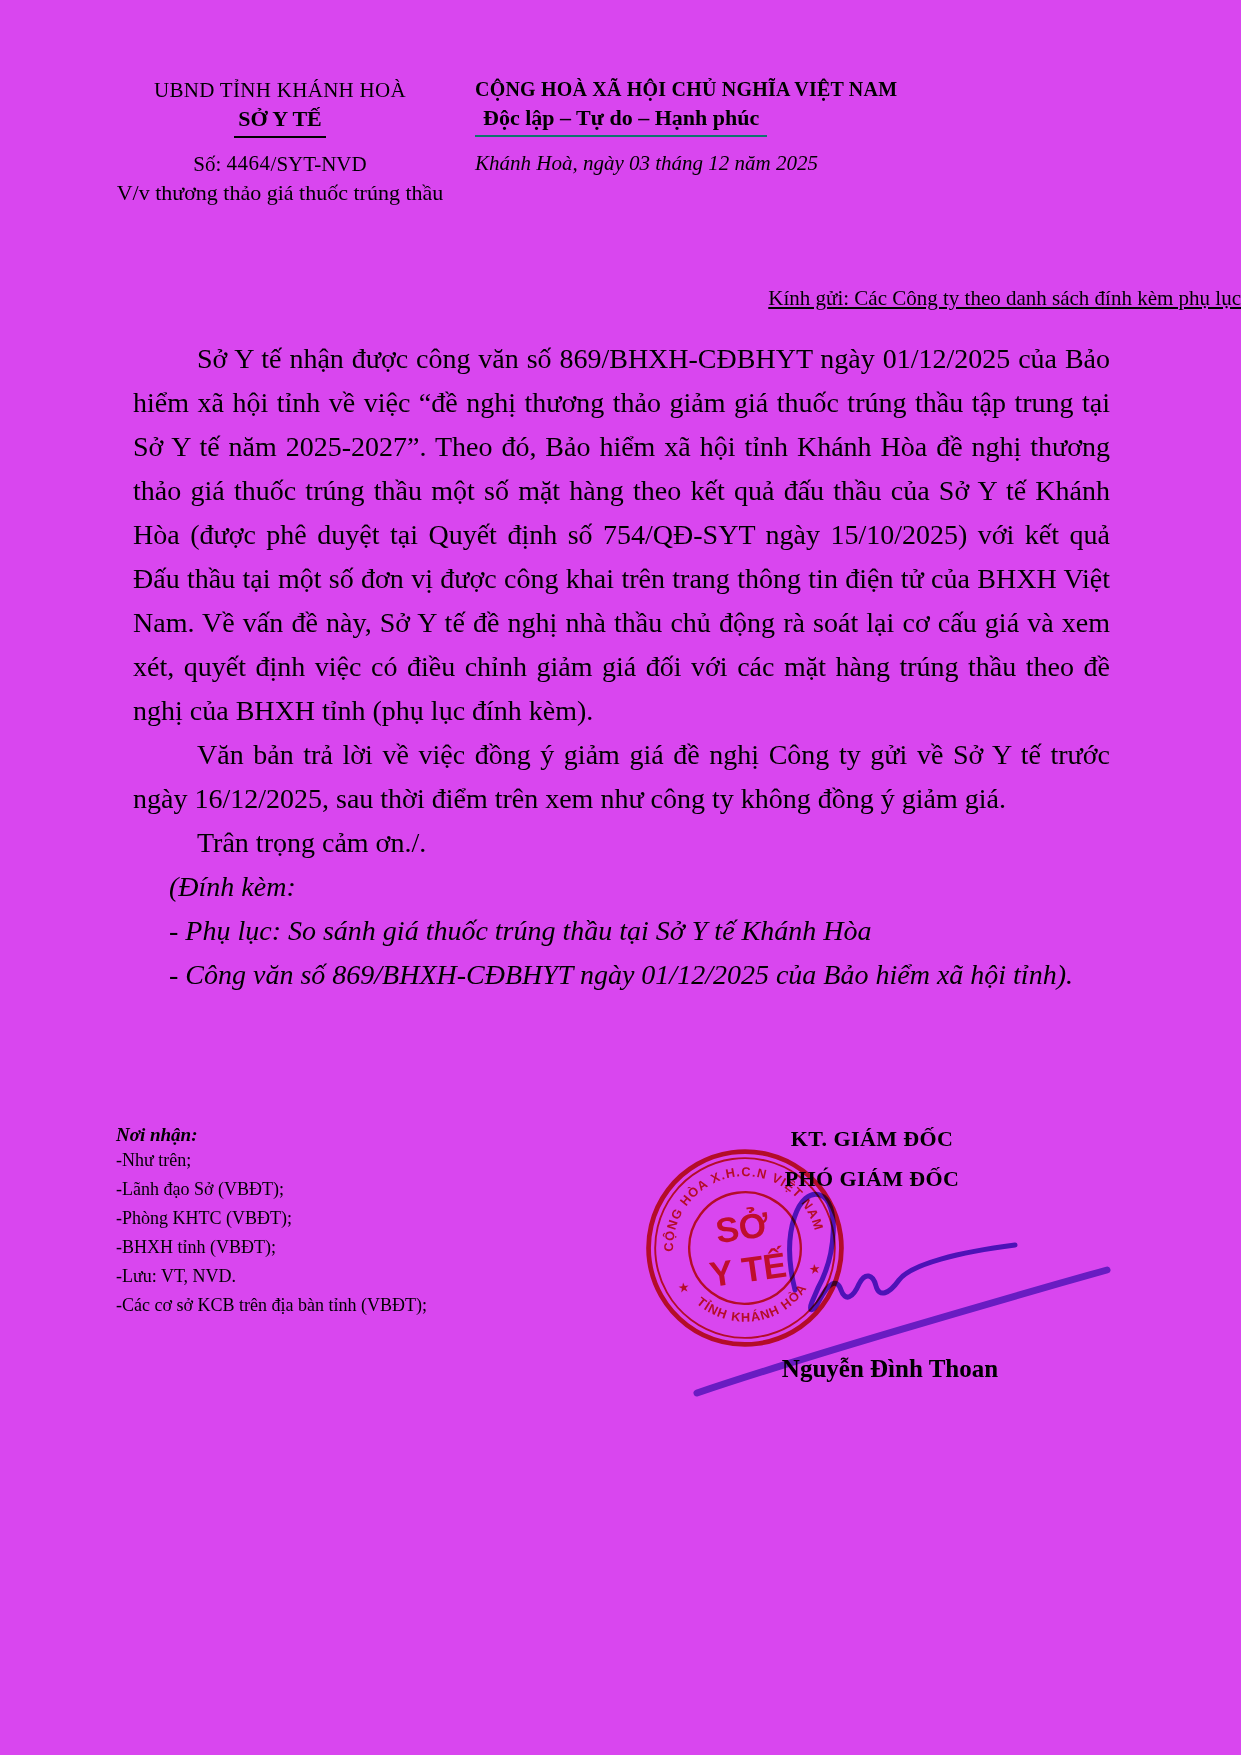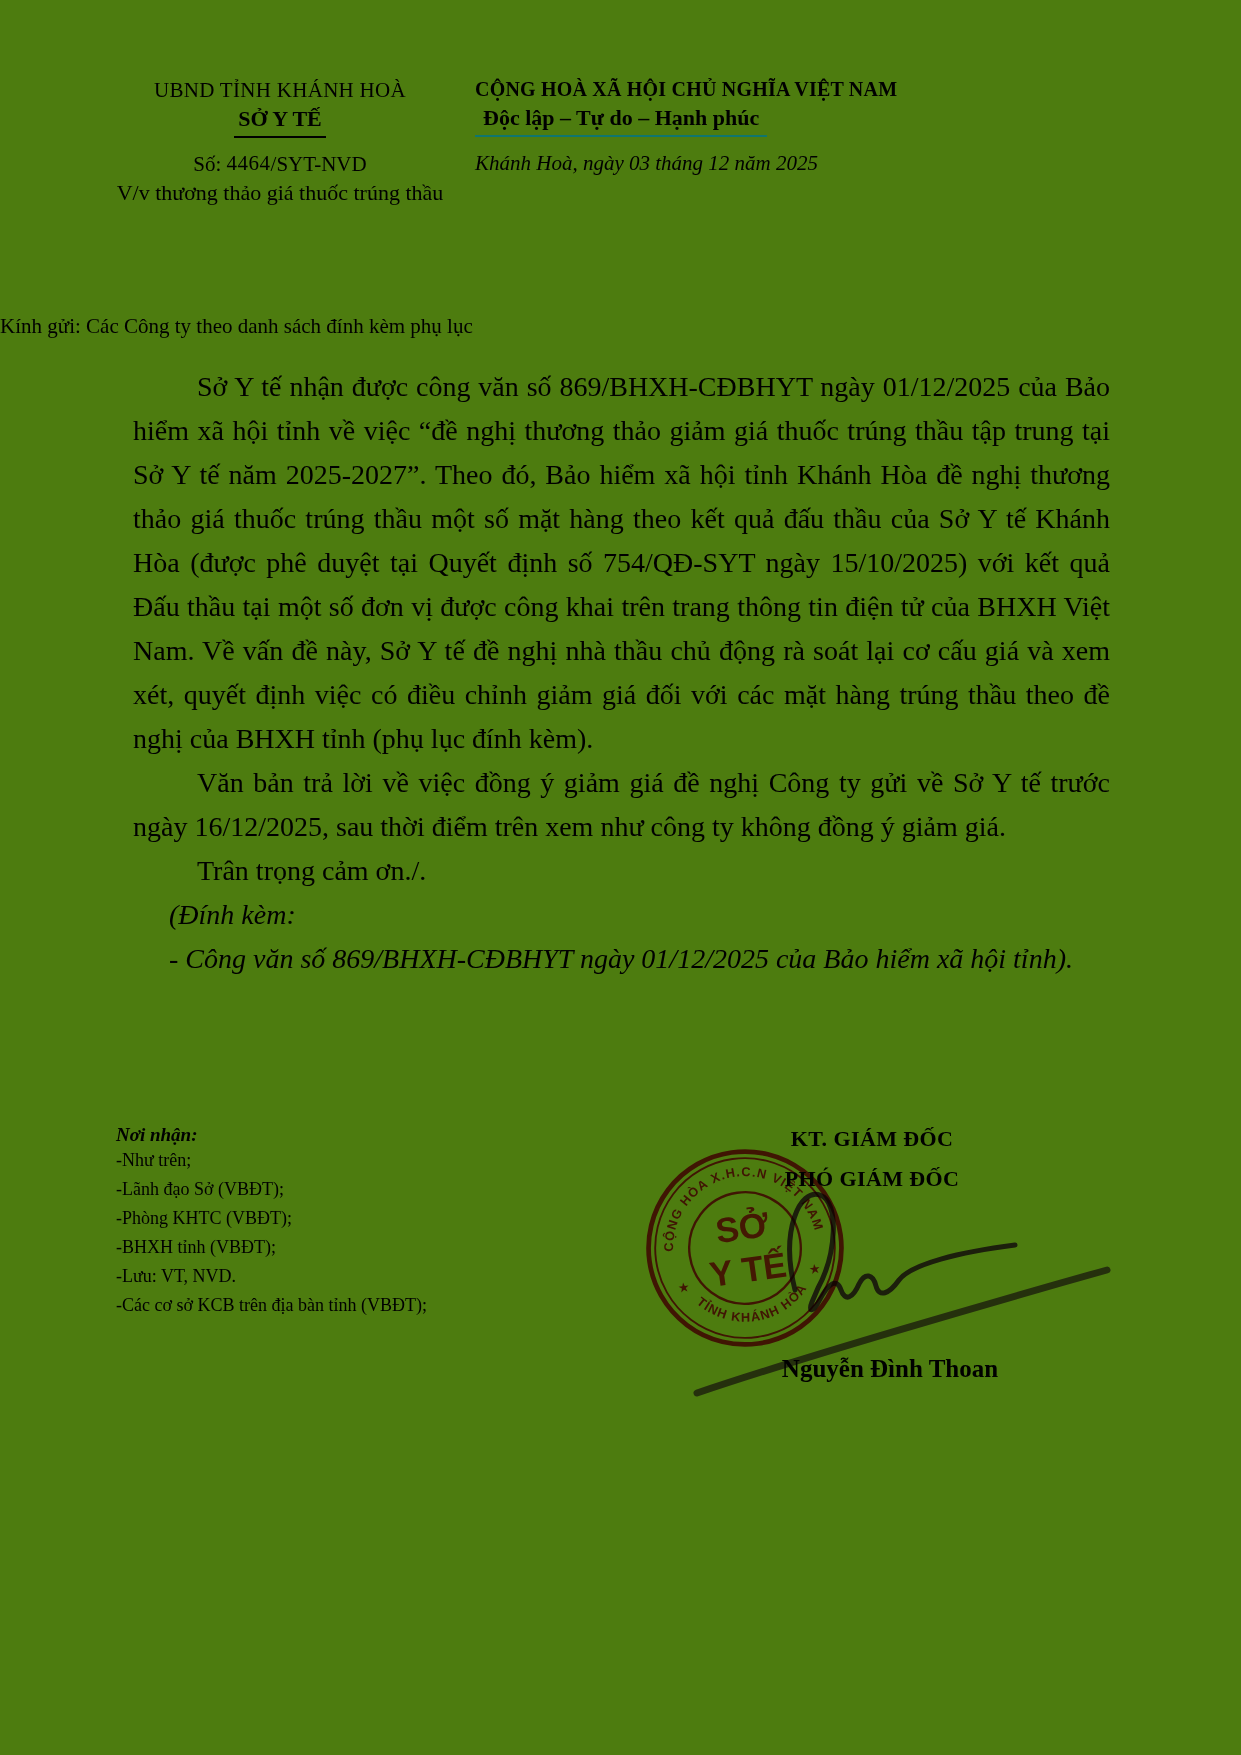--- a/index.html
+++ b/index.html
@@ -1,41 +1,41 @@
 <!DOCTYPE html>
 <html><head>
 <meta charset="utf-8">
 <style>
   * { margin:0; padding:0; box-sizing:border-box; }
   html,body { background:#e8e8e8; }
   .page {
     position:relative;
     width:1241px; height:1755px;
     margin:0 auto;
-    background:#4d7c0f;
+    background:#d946ef;
     color:#000;
     font-family:"Liberation Serif","DejaVu Serif",serif;
     overflow:hidden;
   }
   
   .header { display:flex; padding:78px 0 0 115px; }
   .header-left { width:330px; text-align:center; flex:none; }
   .header-right { width:640px; margin-left:30px; text-align:left; flex:none; }
   .issuer-line1 { font-size:21px; letter-spacing:.3px; }
   .issuer-line2 { font-size:22px; font-weight:bold; margin-top:3px; }
   .issuer-rule { width:92px; border-top:2px solid #000; margin:4px auto 0 auto; }
   .doc-number { font-size:21px; margin-top:14px; }
   .doc-number-value { position:relative; top:-1px; letter-spacing:.5px; }
   .doc-subject { font-size:22px; margin-top:3px; }
   .national-line1 { font-size:20px; font-weight:bold; letter-spacing:.2px; }
   .national-line2 { display:inline-block; font-size:22px; font-weight:bold;
                     border-bottom:2px solid #0f766e; padding:0 8px 4px 8px; margin-top:4px; }
   .dateline { font-size:21px; font-style:italic; margin-top:14px; }
   
-  .salutation { text-align:left; font-size:21px; margin-top:108px; }
+  .salutation { text-align:right; font-size:21px; margin-top:80px;text-decoration:underline; }
   .body-text { padding:0 131px 0 133px; margin-top:26px;
                font-size:28px; line-height:44px; text-align:justify; }
   .body-text p { text-indent:64px; }
   .attachments { font-style:italic; text-align:left; }
   .attachments div { margin-left:36px; }
   
   .recipients { position:absolute; left:116px; top:1124px; width:420px; }
   .recipients-label { font-size:19px; font-weight:bold; font-style:italic; }
   .recipients-item { font-size:18px; line-height:29px; }
   .recipients-item:first-of-type { margin-top:17px; margin-bottom:7px; }
@@ -75,20 +75,21 @@
   </div>
 
   <div class="salutation">Kính gửi: Các Công ty theo danh sách đính kèm phụ lục</div>
 
   <div class="body-text">
     <p>Sở Y tế nhận được công văn số 869/BHXH-CĐBHYT ngày 01/12/2025 của Bảo hiểm xã hội tỉnh về việc “đề nghị thương thảo giảm giá thuốc trúng thầu tập trung tại Sở Y tế năm 2025-2027”. Theo đó, Bảo hiểm xã hội tỉnh Khánh Hòa đề nghị thương thảo giá thuốc trúng thầu một số mặt hàng theo kết quả đấu thầu của Sở Y tế Khánh Hòa (được phê duyệt tại Quyết định số 754/QĐ-SYT ngày 15/10/2025) với kết quả Đấu thầu tại một số đơn vị được công khai trên trang thông tin điện tử của BHXH Việt Nam. Về vấn đề này, Sở Y tế đề nghị nhà thầu chủ động rà soát lại cơ cấu giá và xem xét, quyết định việc có điều chỉnh giảm giá đối với các mặt hàng trúng thầu theo đề nghị của BHXH tỉnh (phụ lục đính kèm).</p>
     <p>Văn bản trả lời về việc đồng ý giảm giá đề nghị Công ty gửi về Sở Y tế trước ngày 16/12/2025, sau thời điểm trên xem như công ty không đồng ý giảm giá.</p>
     <p>Trân trọng cảm ơn./.</p>
     <div class="attachments">
       <div>(Đính kèm:</div>
+      <div>- Phụ lục: So sánh giá thuốc trúng thầu tại Sở Y tế Khánh Hòa</div>
       <div>- Công văn số 869/BHXH-CĐBHYT ngày 01/12/2025 của Bảo hiểm xã hội tỉnh).</div>
     </div>
   </div>
 
   <div class="recipients">
     <div class="recipients-label">Nơi nhận:</div>
     <div class="recipients-item">-Như trên;</div>
     <div class="recipients-item">-Lãnh đạo Sở (VBĐT);</div>
     <div class="recipients-item">-Phòng KHTC (VBĐT);</div>
     <div class="recipients-item">-BHXH tỉnh (VBĐT);</div>

